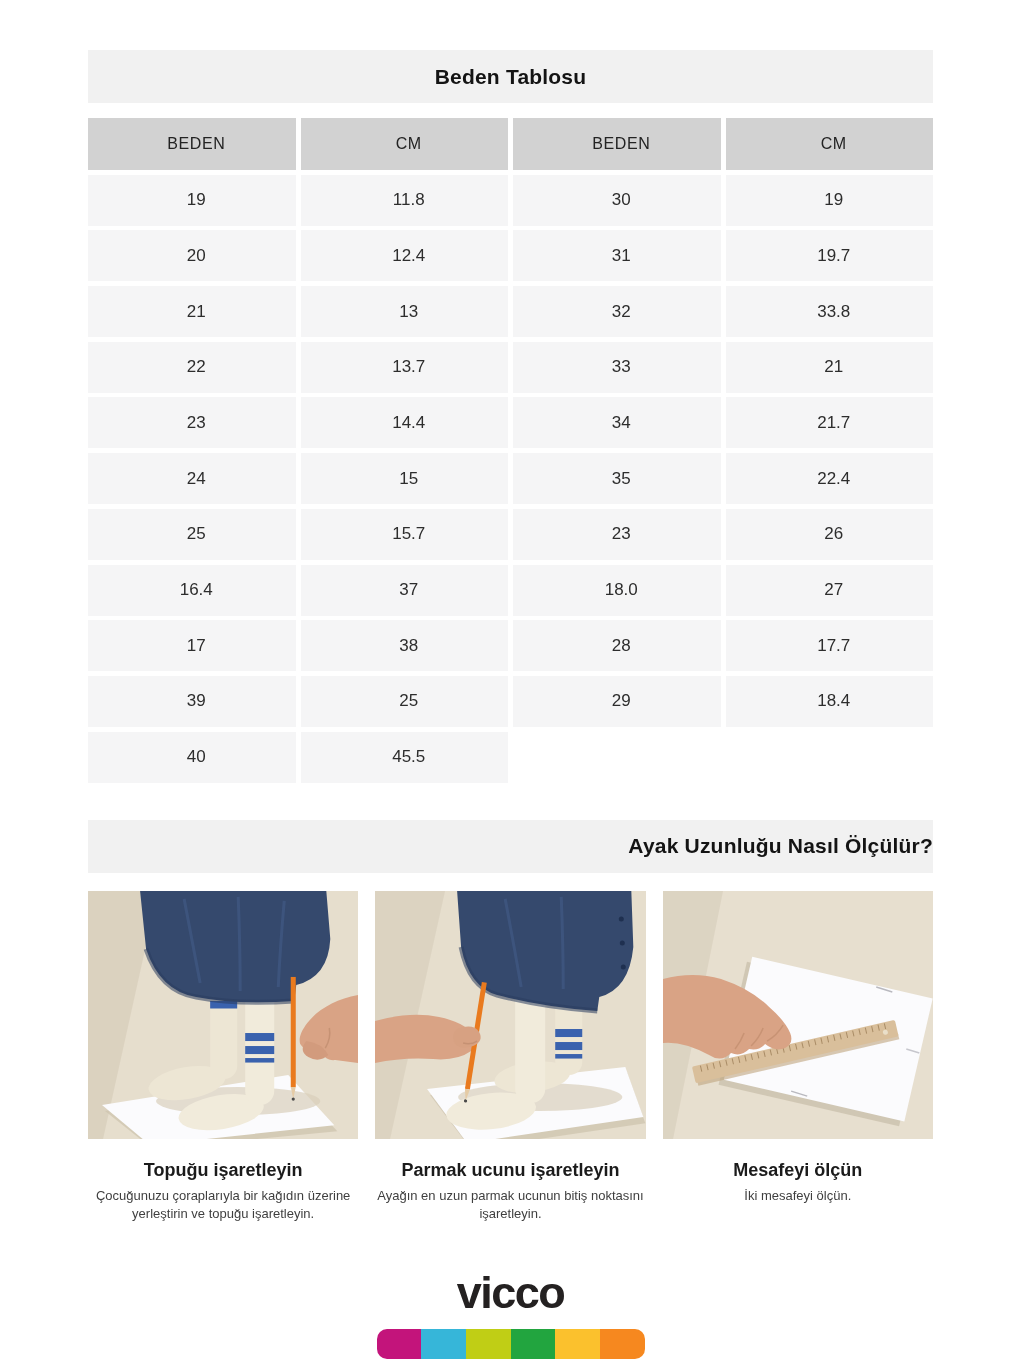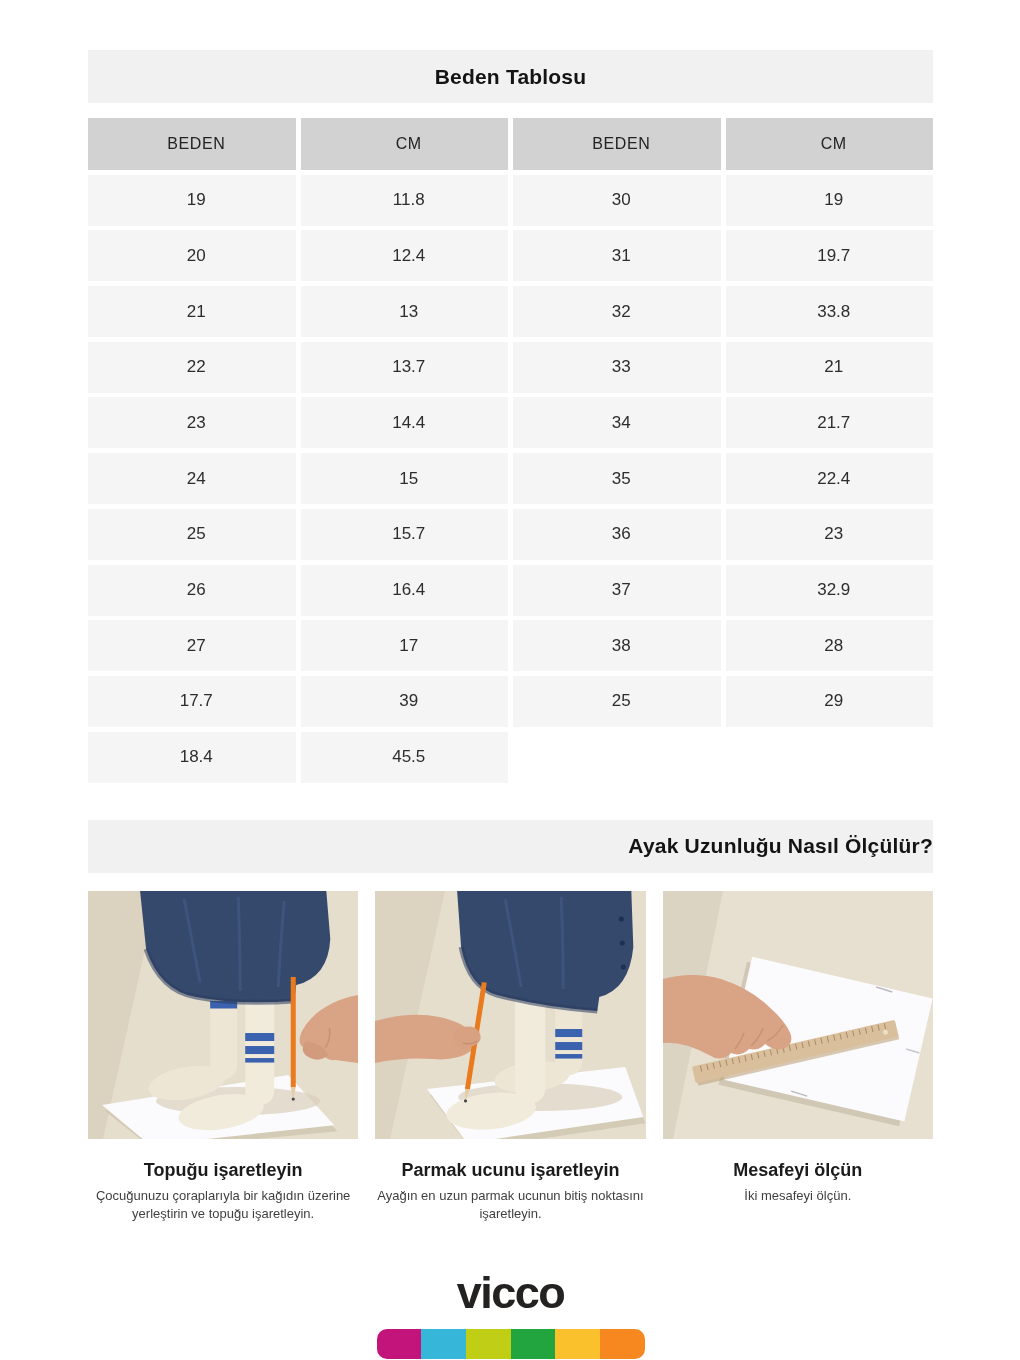--- a/index.html
+++ b/index.html
@@ -69,35 +69,35 @@
       <div class="cell">23</div>
       <div class="cell">14.4</div>
       <div class="cell">34</div>
       <div class="cell">21.7</div>
       <div class="cell">24</div>
       <div class="cell">15</div>
       <div class="cell">35</div>
       <div class="cell">22.4</div>
       <div class="cell">25</div>
       <div class="cell">15.7</div>
-      <div class="cell">36</div>
       <div class="cell">23</div>
       <div class="cell">26</div>
       <div class="cell">16.4</div>
       <div class="cell">37</div>
-      <div class="cell">32.9</div>
+      <div class="cell">18.0</div>
       <div class="cell">27</div>
       <div class="cell">17</div>
       <div class="cell">38</div>
       <div class="cell">28</div>
       <div class="cell">17.7</div>
       <div class="cell">39</div>
       <div class="cell">25</div>
       <div class="cell">29</div>
       <div class="cell">18.4</div>
+      <div class="cell">40</div>
       <div class="cell">45.5</div>
     </div>
 
   <div class="section-bar measure-bar">
     <h2>Ayak Uzunluğu Nasıl Ölçülür?</h2>
   </div>
 
   <div class="steps">
 
     <div class="step">

